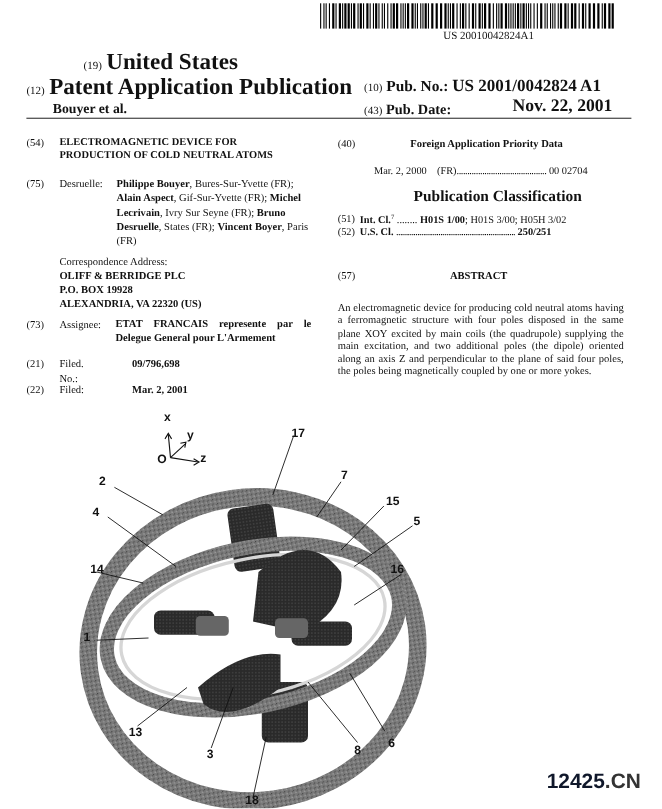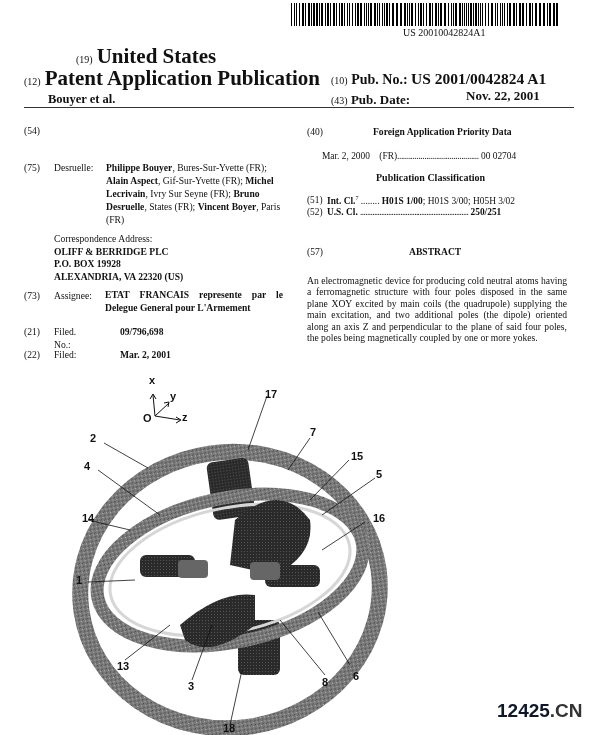--- a/index.html
+++ b/index.html
@@ -12,41 +12,41 @@
   .h19 { left:40px; top:44px;margin-left:36px; }
   .h19 .code { font-size:10px; }
   .h19 .big { font-size:21px; font-weight:bold; }
   .h12 { left:24px; top:66px; }
   .h12 .code { font-size:10px; }
   .h12 .big { font-size:21px; font-weight:bold; }
   .author { left:48px; top:92px; font-size:12.5px; font-weight:bold; }
   .pubno { left:331px; top:70px; font-size:14px; }
   .pubno .code, .pubdate .code { font-size:10px; font-weight:normal; }
   .pubdate { left:331px; top:92px; font-size:13px; }
-  .pubdate .date { position:absolute; left:135px; top:-4px; font-size:13px; font-weight:bold; white-space:nowrap; }
+  .pubdate .date { position:absolute; left:135px; top:-4px; font-size:16px; font-weight:bold; white-space:nowrap; }
   .rule { left:24px; top:107px; width:550px; height:1px; background:#333; }
   .field { font-size:9.6px; line-height:13px; }
   .lbl { position:absolute; left:0; }
   .title54 { left:24px; top:124px; }
   .title54 .txt { position:absolute; left:30px; width:250px; font-weight:bold; font-size:9.5px; line-height:12px; }
   .inv { left:24px; top:161px; width:280px; }
   .inv .txt { position:absolute; left:30px; width:240px; }
   .inv .txt .in { padding-left:52px; text-indent:-52px; }
   .corr { left:54px; top:233px; font-size:9.6px; line-height:12.5px; }
   .asg { left:24px; top:289px; width:280px; }
   .asg .txt { position:absolute; left:30px; }
   .asg .val { position:absolute; left:81px; width:178px; font-weight:bold; text-align:justify; line-height:12.5px; }
   .appl { left:24px; top:325px; }
   .filed { left:24px; top:348px; }
   .appl .t, .filed .t { position:absolute; left:30px; }
   .appl .v, .filed .v { position:absolute; left:96px; font-weight:bold; white-space:nowrap; }
   .r30 { left:307px; top:125px; width:260px; }
   .r30 .head { position:absolute; left:66px; font-weight:bold; white-space:nowrap; }
-  .prio { left:322px; top:151px; width:244px; white-space:nowrap; font-size:9.4px; }
-  .pubclass { left:376px; top:172px; font-weight:bold; font-size:10px; }
+  .prio { left:340px; top:151px; width:244px; white-space:nowrap; font-size:9.4px; }
+  .pubclass { left:376px; top:172px; font-weight:bold; font-size:14px; }
   .r51 { left:307px; top:195px; width:262px; font-size:9.4px; }
   .r52 { left:307px; top:207px; width:262px; font-size:9.4px; }
   .r51 .t, .r52 .t { position:absolute; left:20px; white-space:nowrap; }
   .abs57 { left:307px; top:245px; width:260px; }
   .abs57 .head { position:absolute; left:102px; font-weight:bold; }
   .abstract { left:307px; top:275px; width:260px; font-size:9.6px; line-height:11.4px; text-align:justify; }
   .dots { letter-spacing:0.5px; }
   sup { font-size:6px; }
   #figure { left:60px; top:370px; width:340px; height:365px; }
   .fig-label { position:absolute; font-family:"Liberation Sans", sans-serif; font-weight:bold; font-size:11px; color:#111; }
@@ -173,20 +173,22 @@
 <div class="abs pubdate b">
   <span class="code">(43)</span>
   <span>Pub. Date:</span>
   <span class="date">Nov. 22, 2001</span>
 </div>
 <div class="abs rule"></div>
 
 <div class="abs field title54">
   <span class="lbl">(54)</span>
   <div class="txt">
+    <div>ELECTROMAGNETIC DEVICE FOR</div>
+    <div>PRODUCTION OF COLD NEUTRAL ATOMS</div>
   </div>
 </div>
 
 <div class="abs field inv">
   <span class="lbl">(75)</span>
   <div class="txt" style="width:232px;">
     <div class="in">
       <span style="display:inline-block;width:52px;text-indent:0">Desruelle:</span><b>Philippe Bouyer</b><span>, Bures-Sur-Yvette (FR);</span>
       <b>Alain Aspect</b><span>, Gif-Sur-Yvette (FR);</span>
       <b>Michel Lecrivain</b><span>, Ivry Sur Seyne (FR);</span>
@@ -318,21 +320,21 @@
   <span class="fig-label" style="left:110px;top:20px;">y</span>
   <span class="fig-label" style="left:122px;top:41px;">z</span>
   <span class="fig-label" style="left:83px;top:42px;">O</span>
   <span class="fig-label" style="left:205px;top:18px;">17</span>
   <span class="fig-label" style="left:30px;top:62px;">2</span>
   <span class="fig-label" style="left:250px;top:56px;">7</span>
   <span class="fig-label" style="left:291px;top:80px;">15</span>
   <span class="fig-label" style="left:24px;top:90px;">4</span>
   <span class="fig-label" style="left:316px;top:98px;">5</span>
   <span class="fig-label" style="left:22px;top:142px;">14</span>
-  <span class="fig-label" style="left:313px;top:142px;">16</span>
+  <span class="fig-label" style="left:295px;top:142px;">16</span>
   <span class="fig-label" style="left:16px;top:204px;">1</span>
   <span class="fig-label" style="left:57px;top:290px;">13</span>
   <span class="fig-label" style="left:128px;top:310px;">3</span>
   <span class="fig-label" style="left:262px;top:306px;">8</span>
   <span class="fig-label" style="left:293px;top:300px;">6</span>
   <span class="fig-label" style="left:163px;top:352px;">18</span>
 </div>
 
 <div class="abs watermark">
   <span class="o">12425</span><span class="d">.CN</span>

